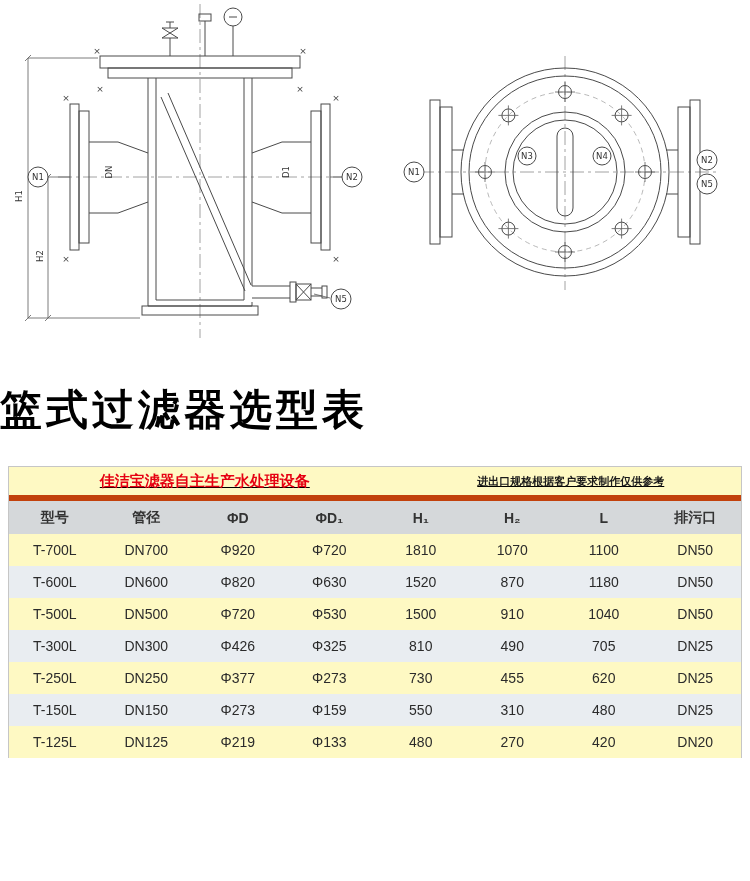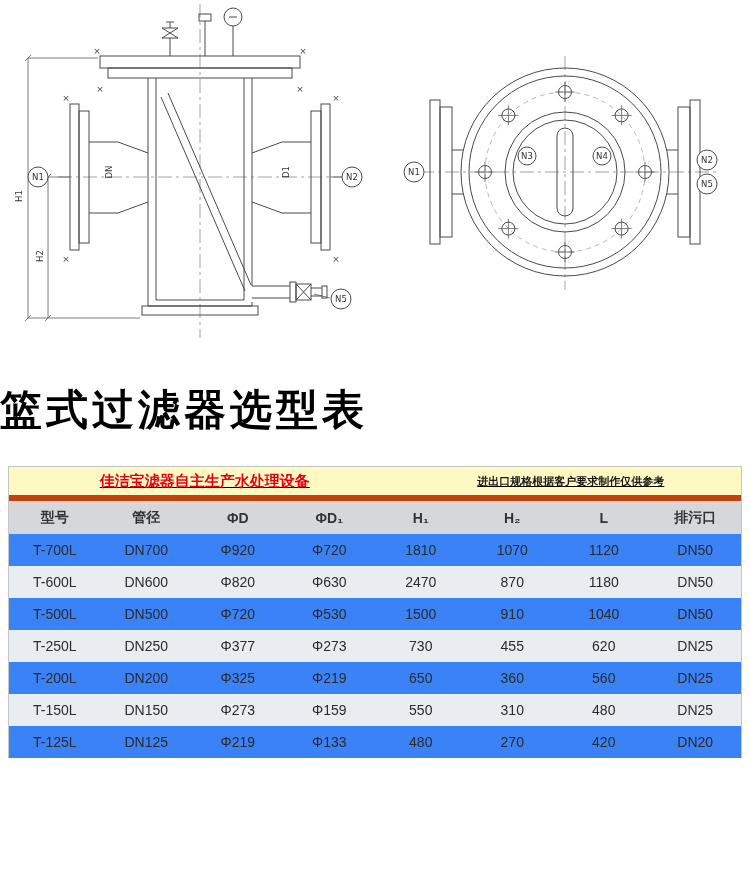--- a/index.html
+++ b/index.html
@@ -22,21 +22,21 @@
   .table-wrap { margin:0 8px; border:1px solid #c6c6c6; border-bottom:none; }
   .brand-row  { display:flex; align-items:center; height:34px; background:#fef9c3;
                 border-bottom:6px solid #c2410c;text-decoration:underline; }
   .brand { flex:1.15; text-align:center; color:#e60012; font-size:15px; font-weight:bold; }
   .note  { flex:1; text-align:center; color:#1a1a1a; font-size:11px; font-weight:bold; }
 
   table { width:100%; border-collapse:collapse; table-layout:fixed; }
   thead th { height:33px; background:#d5d8da; font-size:14px; font-weight:bold;
              color:#333; text-align:center; }
   tbody td { height:32px; text-align:center; font-size:14px; color:#2b2b2b; }
-  tbody tr { background:#3b82f6; }
+  tbody tr { background:#fef9c3; }
   tbody tr:nth-child(even) { background:#e9edf1; }
 </style>
 </head>
 <body>
 
 <div class="drawings">
 <svg width="750" height="352" viewBox="0 0 750 352">
 
   <g>
 
@@ -194,64 +194,64 @@
         </tr>
     </thead>
     <tbody>
         <tr>
           <td>T-700L</td>
           <td>DN700</td>
           <td>Φ920</td>
           <td>Φ720</td>
           <td>1810</td>
           <td>1070</td>
-          <td>1120</td>
+          <td>1100</td>
           <td>DN50</td>
         </tr>
         <tr>
           <td>T-600L</td>
           <td>DN600</td>
           <td>Φ820</td>
           <td>Φ630</td>
-          <td>2470</td>
+          <td>1520</td>
           <td>870</td>
           <td>1180</td>
           <td>DN50</td>
         </tr>
         <tr>
           <td>T-500L</td>
           <td>DN500</td>
           <td>Φ720</td>
           <td>Φ530</td>
           <td>1500</td>
           <td>910</td>
           <td>1040</td>
           <td>DN50</td>
         </tr>
         <tr>
+          <td>T-300L</td>
+          <td>DN300</td>
+          <td>Φ426</td>
+          <td>Φ325</td>
+          <td>810</td>
+          <td>490</td>
+          <td>705</td>
+          <td>DN25</td>
+        </tr>
+        <tr>
           <td>T-250L</td>
           <td>DN250</td>
           <td>Φ377</td>
           <td>Φ273</td>
           <td>730</td>
           <td>455</td>
           <td>620</td>
           <td>DN25</td>
         </tr>
         <tr>
-          <td>T-200L</td>
-          <td>DN200</td>
-          <td>Φ325</td>
-          <td>Φ219</td>
-          <td>650</td>
-          <td>360</td>
-          <td>560</td>
-          <td>DN25</td>
-        </tr>
-        <tr>
           <td>T-150L</td>
           <td>DN150</td>
           <td>Φ273</td>
           <td>Φ159</td>
           <td>550</td>
           <td>310</td>
           <td>480</td>
           <td>DN25</td>
         </tr>
         <tr>

